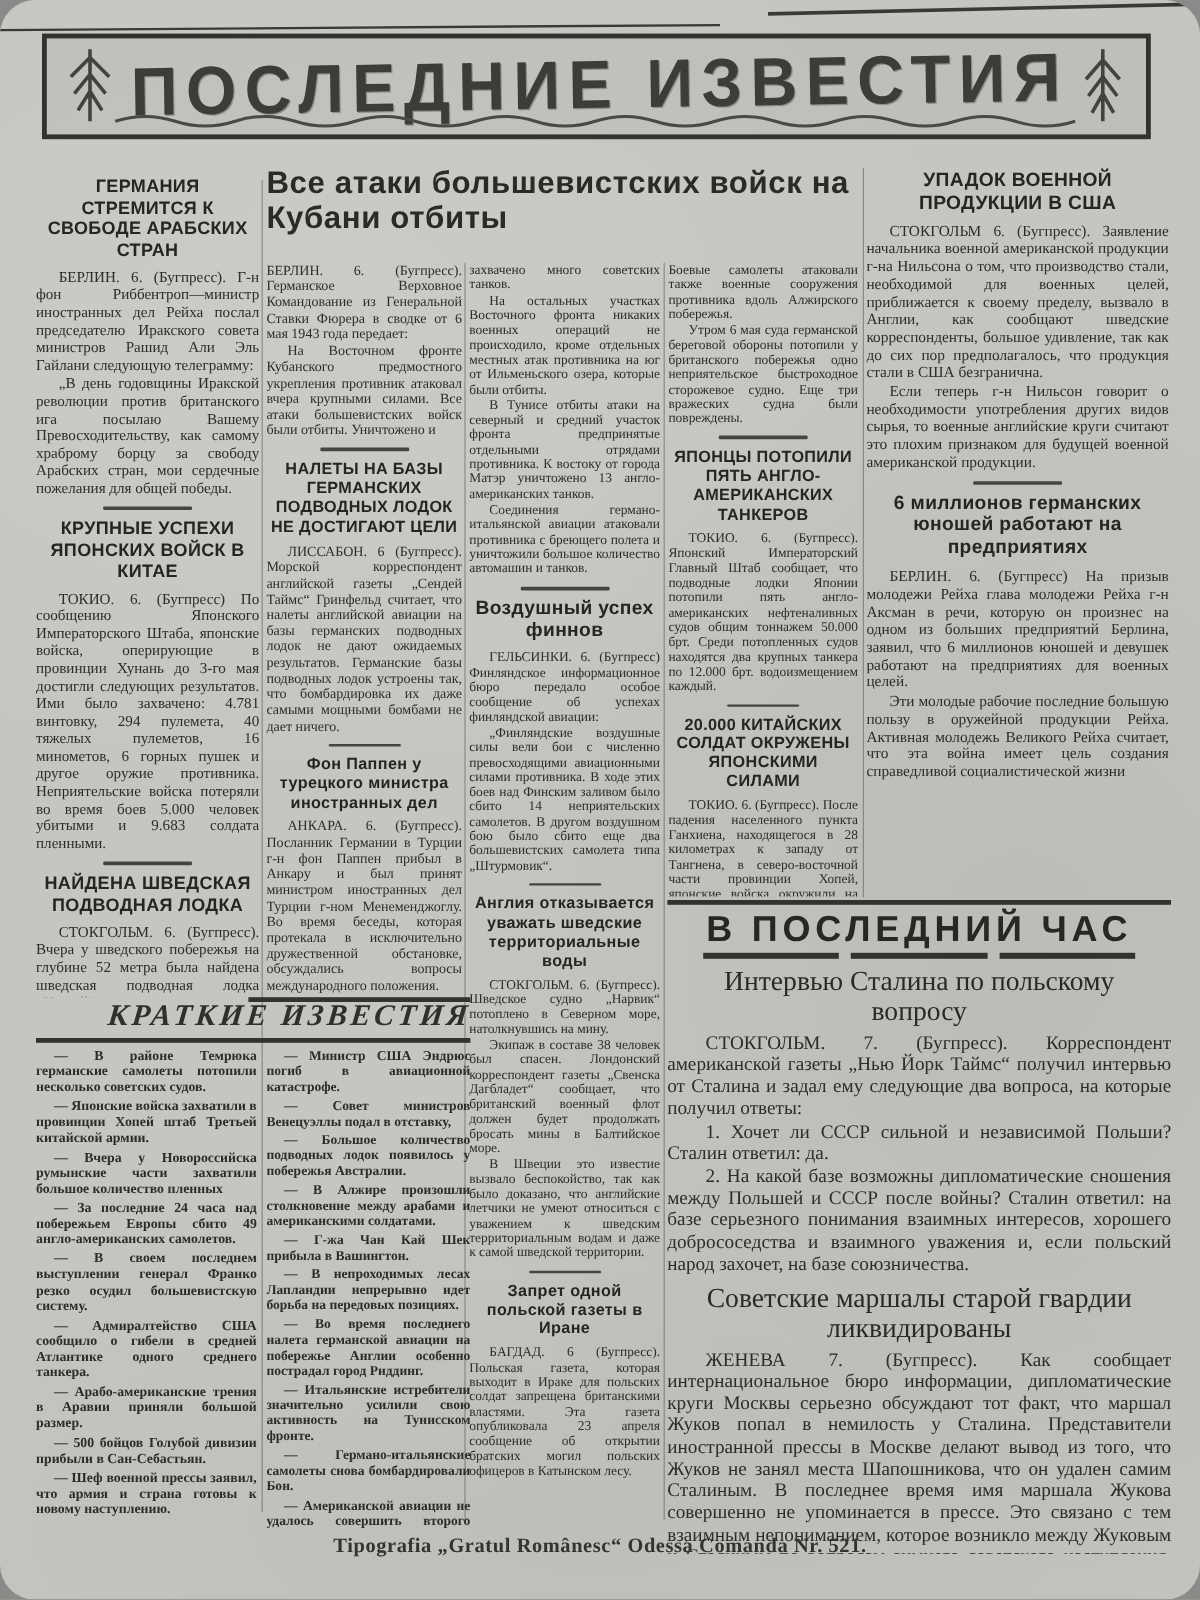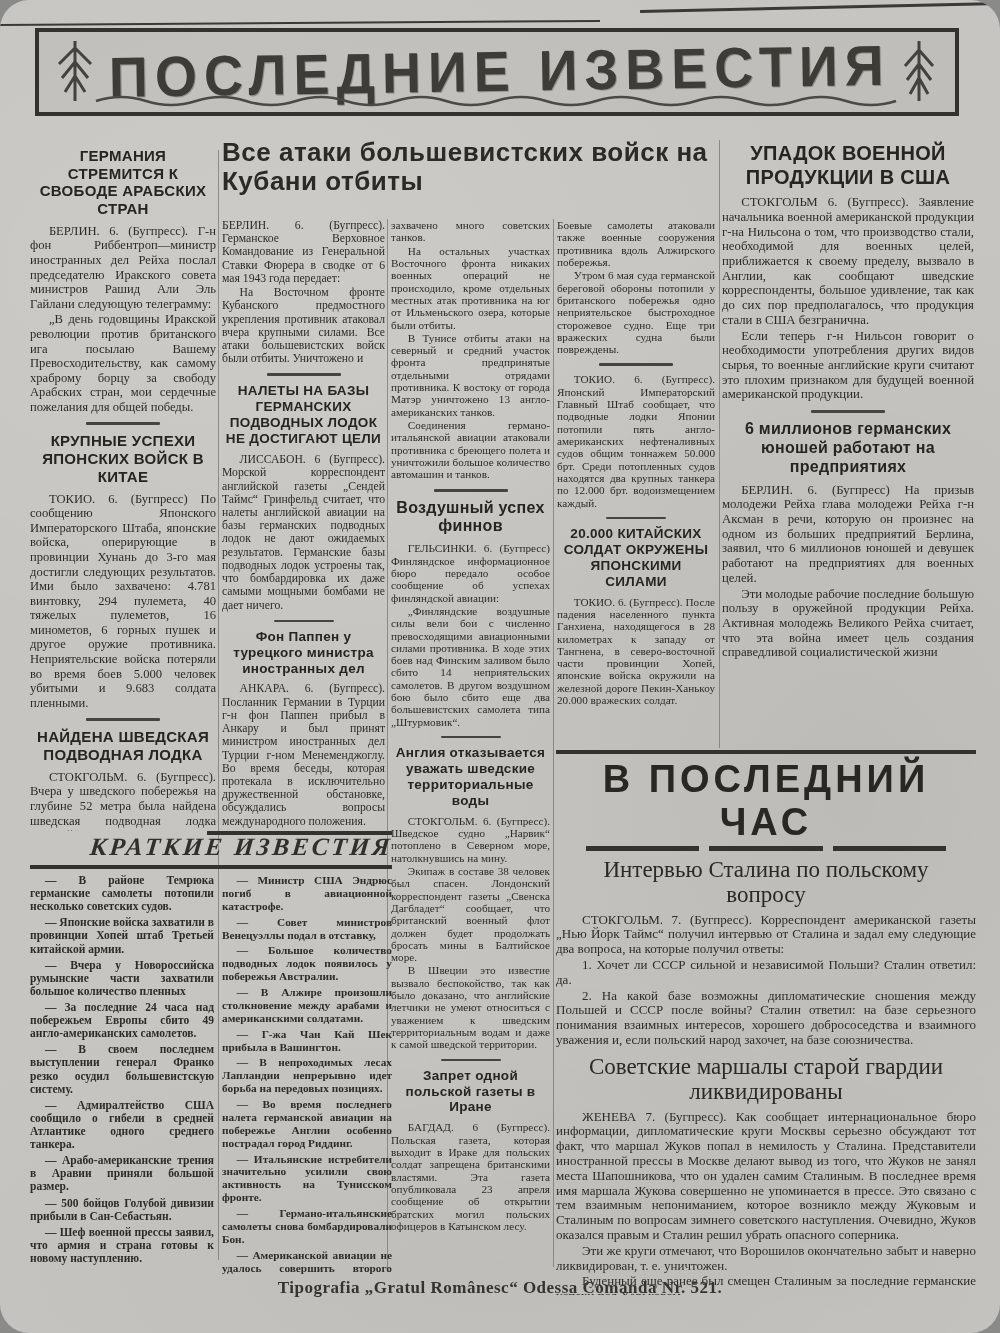--- a/index.html
+++ b/index.html
@@ -36,27 +36,27 @@
   .briefs-title{position:absolute;left:60px;top:2px;font-family:"Liberation Serif",serif;
     font-weight:bold;font-style:italic;font-size:25px;letter-spacing:3px;color:#302f2a;
     transform:skewX(-6deg);white-space:nowrap;}
   .briefs-head .bar-bot{position:absolute;left:0;bottom:-2px;width:100%;height:4px;background:#33322e;}
   .briefs{line-height:1.14;font-weight:bold;}
   .briefs p{margin:0 0 3px 0;text-indent:1.3em;}
   .endrule{width:90%;height:2px;background:#45443f;margin:8px auto;}
   
   .lasthour{position:absolute;left:556px;top:750px;width:420px;height:545px;overflow:hidden;}
   .lh-topbar{width:100%;height:4px;background:#33322e;margin-bottom:4px;}
-  .lh-title{font-family:"Liberation Sans",sans-serif;font-weight:bold;font-size:38px;
+  .lh-title{font-family:"Liberation Sans",sans-serif;font-weight:bold;font-size:30px;
     text-align:center;letter-spacing:4px;color:#282722;margin:2px 0 2px;}
   .lh-underline{display:flex;justify-content:center;gap:10px;margin:0 30px 6px;}
   .lh-underline span{flex:1;height:5px;background:#33322e;}
   .lh-art-title{font-family:"Liberation Serif",serif;font-weight:normal;font-size:23px;
     line-height:1.1;text-align:center;color:#2a2925;margin:6px 6px 5px;}
-  .lh-body{font-size:13px;line-height:1.14;text-align:justify;}
+  .lh-body{font-size:16px;line-height:1.14;text-align:justify;}
   .lh-body p{margin:0 0 1px 0;text-indent:2em;}
   .footer{position:absolute;left:0;top:1278px;width:1000px;text-align:center;
     font-size:17px;font-weight:bold;color:#34332e;letter-spacing:.5px;}
   .main-headline{position:absolute;left:222px;top:138px;width:494px;height:78px;
     font-family:"Liberation Sans",sans-serif;font-weight:bold;font-size:26px;line-height:1.12;
     text-align:left;color:#2b2a25;letter-spacing:.5px;overflow:hidden;}
 </style>
 </head>
 <body>
 
@@ -158,36 +158,37 @@
     </div>
   </div>
 
   <div class="col" style="left:557px;top:219px;width:158px;height:528px;font-size:11.2px;line-height:1.1;">
     <div class="cont">
         <p>Боевые самолеты атаковали также военные сооружения противника вдоль Алжирского побережья.</p>
         <p>Утром 6 мая суда германской береговой обороны потопили у британского побережья одно неприятельское быстроходное сторожевое судно. Еще три вражеских судна были повреждены.</p>
       </div>
     <div class="sep"></div>
     <div class="art">
+      <h3 class="h-sans h-sm">ЯПОНЦЫ ПОТОПИЛИ ПЯТЬ АНГЛО-АМЕРИКАНСКИХ ТАНКЕРОВ</h3>
       <div>
           <p>ТОКИО. 6. (Бугпресс). Японский Императорский Главный Штаб сообщает, что подводные лодки Японии потопили пять англо-американских нефтеналивных судов общим тоннажем 50.000 брт. Среди потопленных судов находятся два крупных танкера по 12.000 брт. водоизмещением каждый.</p>
         </div>
     </div>
     <div class="sep thin"></div>
     <div class="art">
       <h3 class="h-sans h-sm">20.000 КИТАЙСКИХ СОЛДАТ ОКРУЖЕНЫ ЯПОНСКИМИ СИЛАМИ</h3>
       <div>
           <p>ТОКИО. 6. (Бугпресс). После падения населенного пункта Ганхиена, находящегося в 28 километрах к западу от Тангнена, в северо-восточной части провинции Хопей, японские войска окружили на железной дороге Пекин-Ханькоу 20.000 вражеских солдат.</p>
         </div>
     </div>
   </div>
 
   <div class="col" style="left:722px;top:137px;width:252px;height:610px;font-size:12.8px;line-height:1.15;">
     <div class="art">
-      <h3 class="h-sans" style="font-size:20px;">УПАДОК ВОЕННОЙ ПРОДУКЦИИ В США</h3>
+      <h3 class="h-sans" style="font-size:16px;">УПАДОК ВОЕННОЙ ПРОДУКЦИИ В США</h3>
       <div>
           <p>СТОКГОЛЬМ 6. (Бугпресс). Заявление начальника военной американской продукции г-на Нильсона о том, что производство стали, необходимой для военных целей, приближается к своему пределу, вызвало в Англии, как сообщают шведские корреспонденты, большое удивление, так как до сих пор предполагалось, что продукция стали в США безгранична.</p>
           <p>Если теперь г-н Нильсон говорит о необходимости употребления других видов сырья, то военные английские круги считают это плохим признаком для будущей военной американской продукции.</p>
         </div>
     </div>
     <div class="sep"></div>
     <div class="art">
       <h3 class="h-sans" style="font-size:16px;">6 миллионов германских юношей работают на предприятиях</h3>
       <div>
           <p>БЕРЛИН. 6. (Бугпресс) На призыв молодежи Рейха глава молодежи Рейха г-н Аксман в речи, которую он произнес на одном из больших предприятий Берлина, заявил, что 6 миллионов юношей и девушек работают на предприятиях для военных целей.</p>

